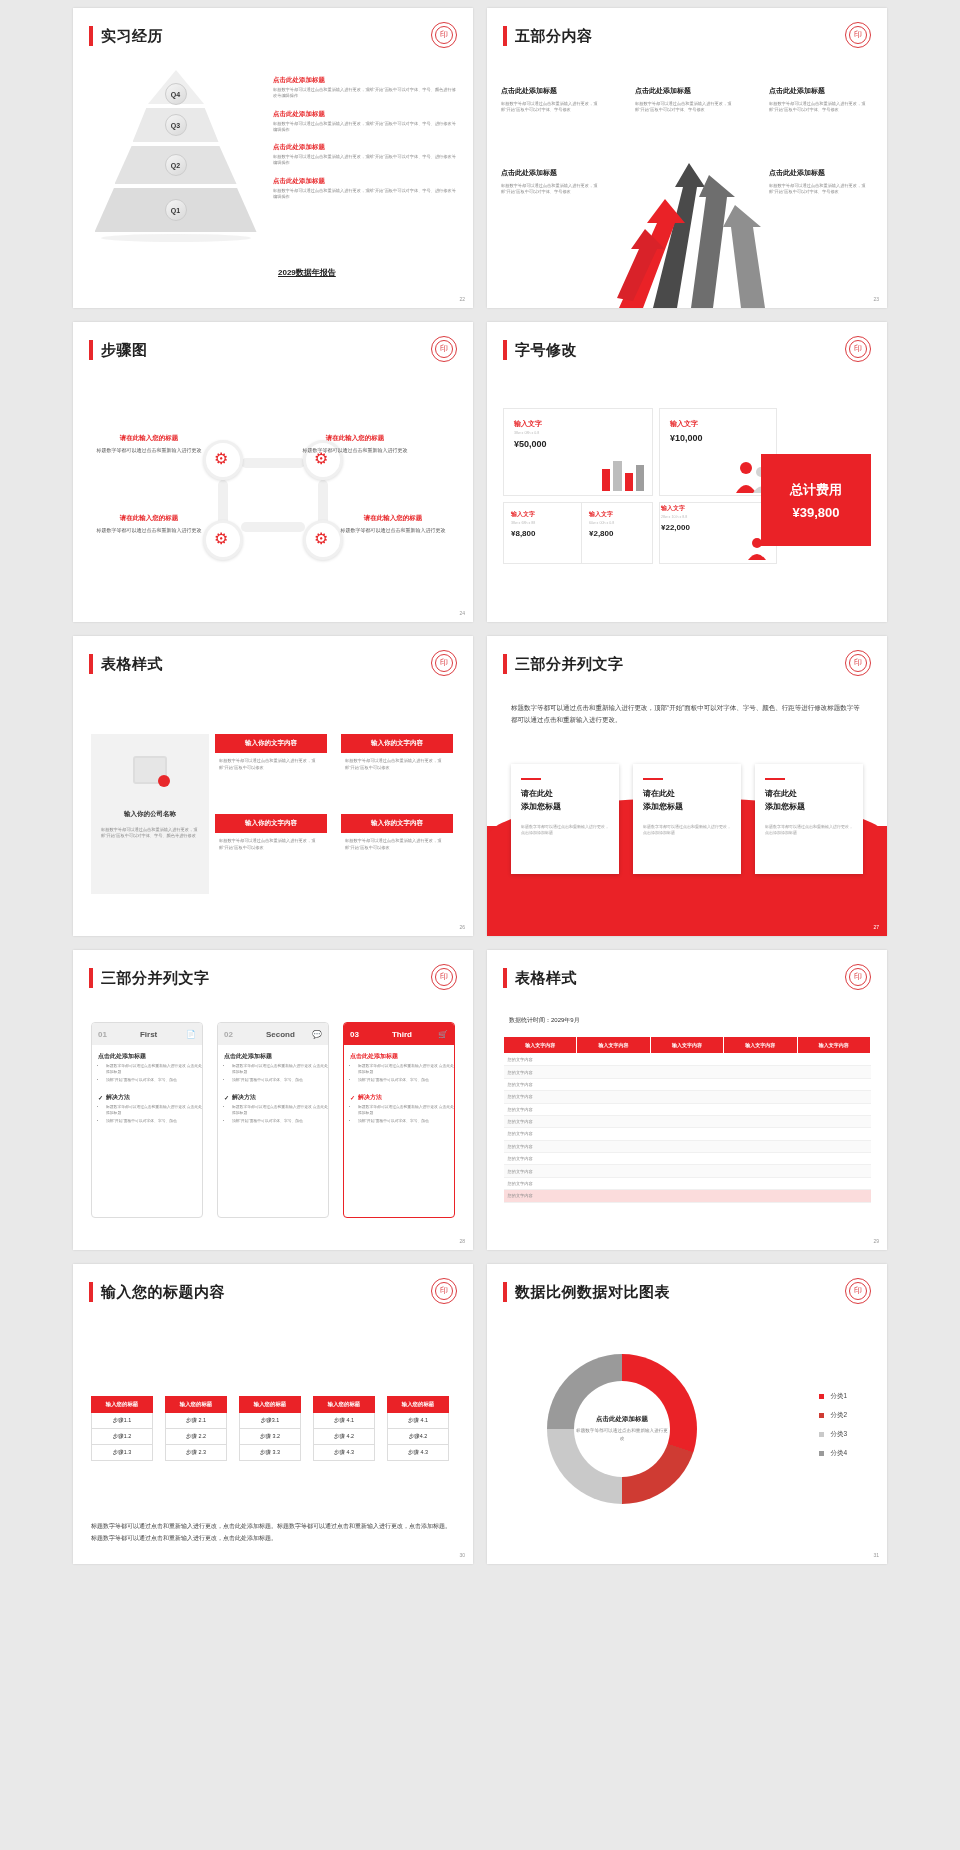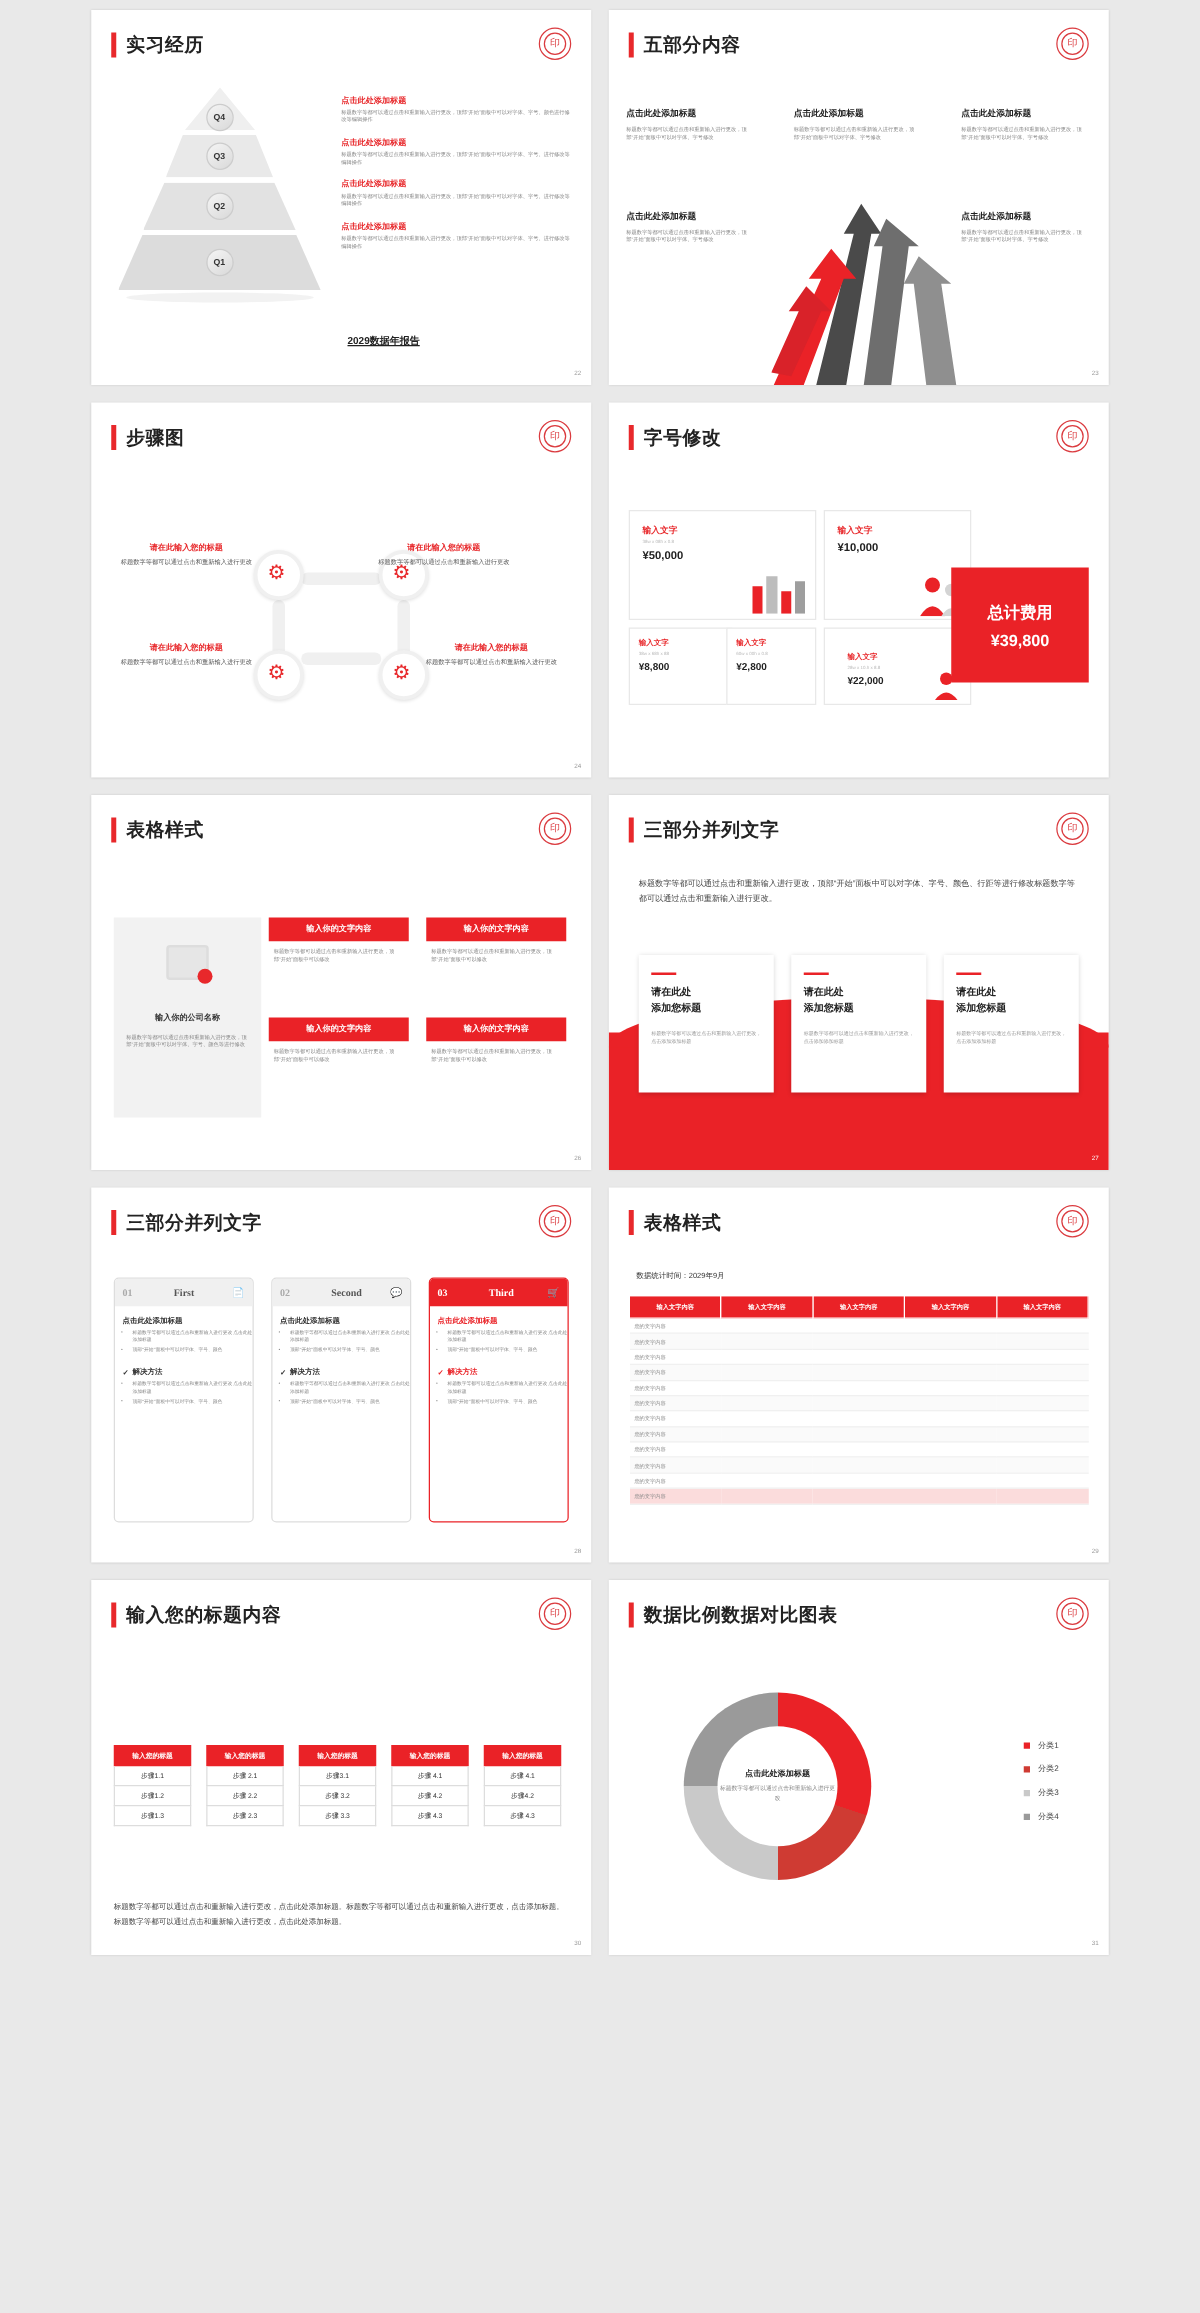--- a/index.html
+++ b/index.html
@@ -129,21 +129,21 @@
   .wcard {
     position:absolute; width: 108px; height:110px; background:#fff; box-shadow:0 1px 4px rgba(0,0,0,.18);
     padding: 14px 10px 16px;
   }
   .wcard .tick { width:20px; height:2px; background:#ea2227; margin-bottom:8px; }
   .wcard .h { font-size:8px; color:#222; font-weight:bold; line-height:1.6; }
   .wcard .b { font-size:4px; color:#999; line-height:1.7; margin-top:10px; }
   .p27 { position:absolute; left:24px; top:66px; right:24px; font-size:6.5px; color:#444; line-height:1.9; }
 
   
-  .c28 { position:absolute; top:72px; width:112px; height:196px; border:1px solid #ddd; border-radius:4px; background:#fff;font-family:Liberation Serif, serif; }
+  .c28 { position:absolute; top:72px; width:112px; height:196px; border:1px solid #ddd; border-radius:4px; background:#fff; }
   .c28.active { border:1.5px solid #ea2227; }
   .c28 .head { height:22px; background:#f0f0f0; display:flex; align-items:center; padding:0 6px; border-radius:3px 3px 0 0;}
   .c28.active .head { background:#ea2227; }
   .c28 .num { font-size:8px; font-weight:bold; color:#aaa; margin-right:4px; }
   .c28.active .num { color:#fff; }
   .c28 .nm { font-size:8px; font-weight:bold; color:#555;padding-left:29px; }
   .c28.active .nm { color:#fff; }
   .c28 .h2 { font-size:6px; font-weight:bold; color:#333; padding:7px 6px 3px; }
   .c28.active .h2 { color:#ea2227; }
   .c28 ul { padding-left:14px; }
@@ -356,21 +356,21 @@
     <div class="bcard" style="left:16px; top:180px; width:83px; height:62px; padding:7px;">
       <div class="lbl" style="font-size:6px;">输入文字</div>
       <div class="sub">38w x 68h x 88</div>
       <div class="amt" style="font-size:8px;">¥8,800</div>
     </div>
     <div class="bcard" style="left:94px; top:180px; width:72px; height:62px; padding:7px;">
       <div class="lbl" style="font-size:6px;">输入文字</div>
       <div class="sub">60w x 00h x 0.8</div>
       <div class="amt" style="font-size:8px;">¥2,800</div>
     </div>
-    <div class="bcard" style="left:172px; top:180px; width:118px; height:62px; padding:18px;">
+    <div class="bcard" style="left:172px; top:180px; width:118px; height:62px; padding:1px;">
       <div class="lbl" style="font-size:6px;">输入文字</div>
       <div class="sub">28w x 10.h x 8.8</div>
       <div class="amt" style="font-size:8px;">¥22,000</div>
       <svg width="26" height="24" viewBox="0 0 26 24" style="position:absolute;right:6px;bottom:3px;">
         <circle cx="13" cy="7" r="5" fill="#ea2227"></circle>
           <path d="M4 24 q9 -12 18 0 z" fill="#ea2227"></path>
       </svg>
     </div>
 
     <div class="redbox">

